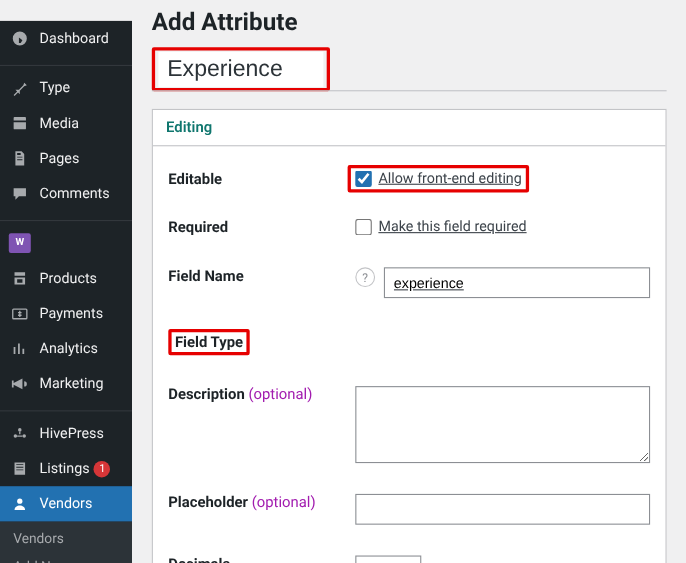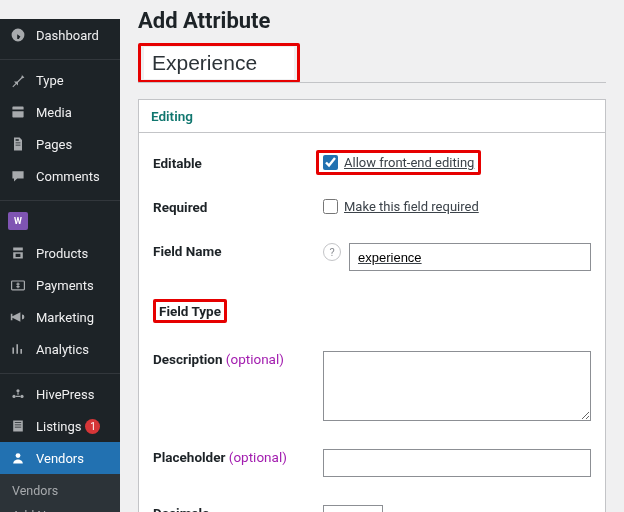--- a/index.html
+++ b/index.html
@@ -266,32 +266,32 @@
         <svg viewBox="0 0 20 20" width="16" height="16" fill="none" stroke="currentColor" stroke-width="1.5">
           <rect x="2" y="5" width="16" height="11" rx="1"></rect>
           <path d="M10 7v7M8 9h4M8 12h4"></path>
         </svg>
       </span>
     <span>Payments</span>
   </div>
   <div class="menu-item">
     <span class="menu-icon">
         <svg viewBox="0 0 20 20" width="16" height="16" fill="currentColor">
+          <path d="M3 16h2V8H3v8zm5 0h2V4H8v12zm5 0h2v-6h-2v6z"></path>
+        </svg>
+      </span>
+    <span>Analytics</span>
+  </div>
+  <div class="menu-item">
+    <span class="menu-icon">
+        <svg viewBox="0 0 20 20" width="16" height="16" fill="currentColor">
           <path d="M3 9l10-5v12L3 11v3H1V6h2v3zm12-2a3 3 0 010 6V7z"></path>
         </svg>
       </span>
     <span>Marketing</span>
-  </div>
-  <div class="menu-item">
-    <span class="menu-icon">
-        <svg viewBox="0 0 20 20" width="16" height="16" fill="currentColor">
-          <path d="M3 16h2V8H3v8zm5 0h2V4H8v12zm5 0h2v-6h-2v6z"></path>
-        </svg>
-      </span>
-    <span>Analytics</span>
   </div>
   <div class="menu-sep"></div>
   <div class="menu-item">
     <span class="menu-icon">
         <svg viewBox="0 0 20 20" width="16" height="16" fill="currentColor">
           <circle cx="10" cy="6" r="2"></circle>
           <circle cx="5" cy="13" r="2"></circle>
           <circle cx="15" cy="13" r="2"></circle>
           <path d="M10 8v3M7 13h6" stroke="currentColor" stroke-width="1.5"></path>
         </svg>

